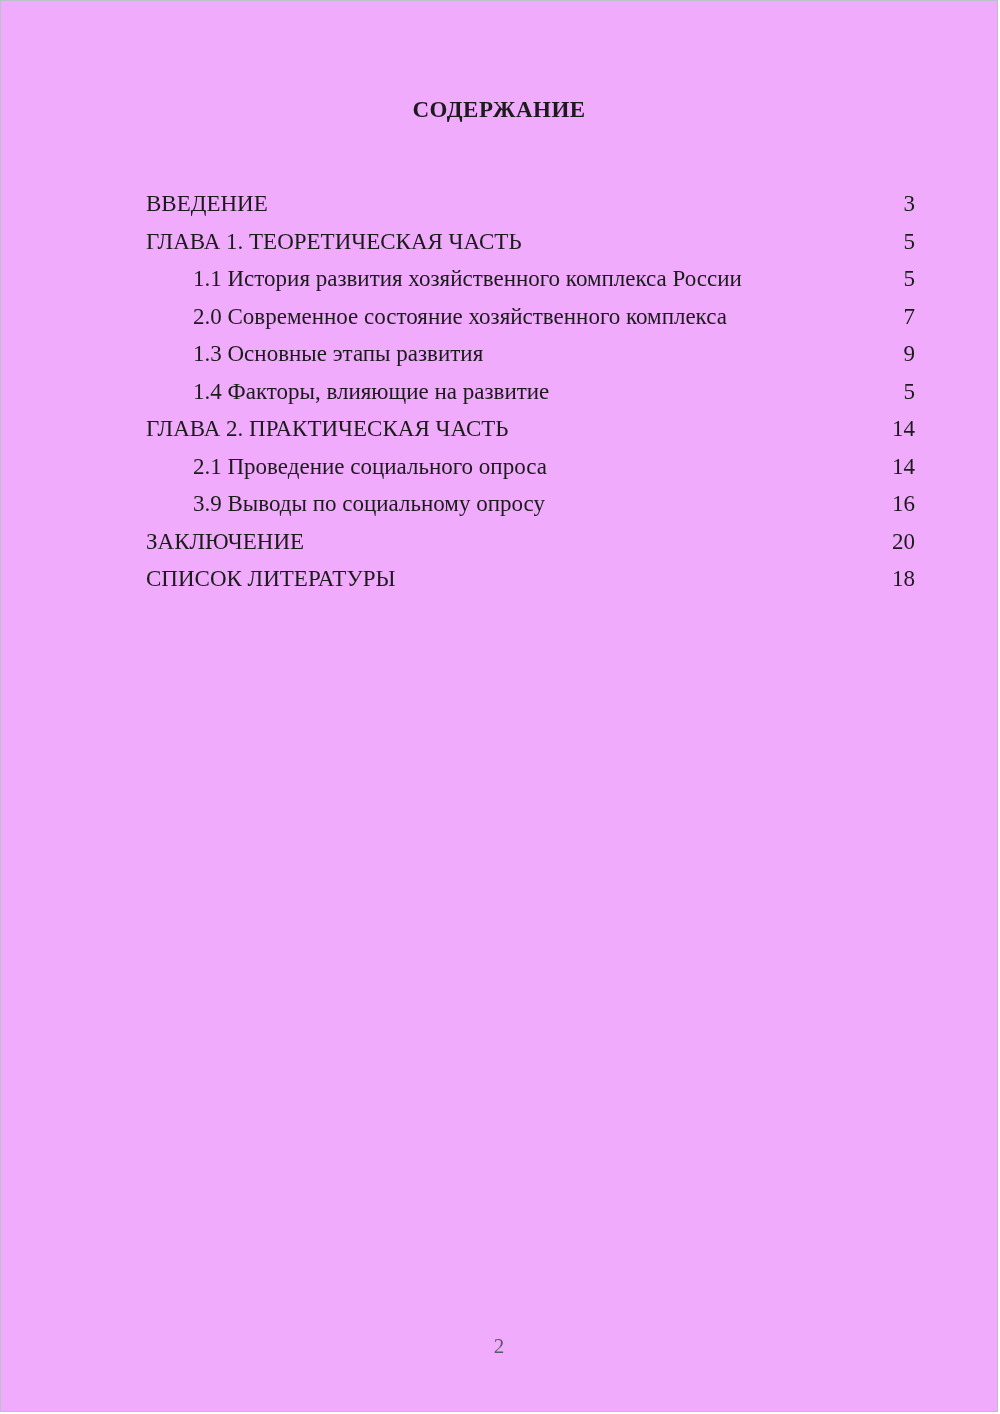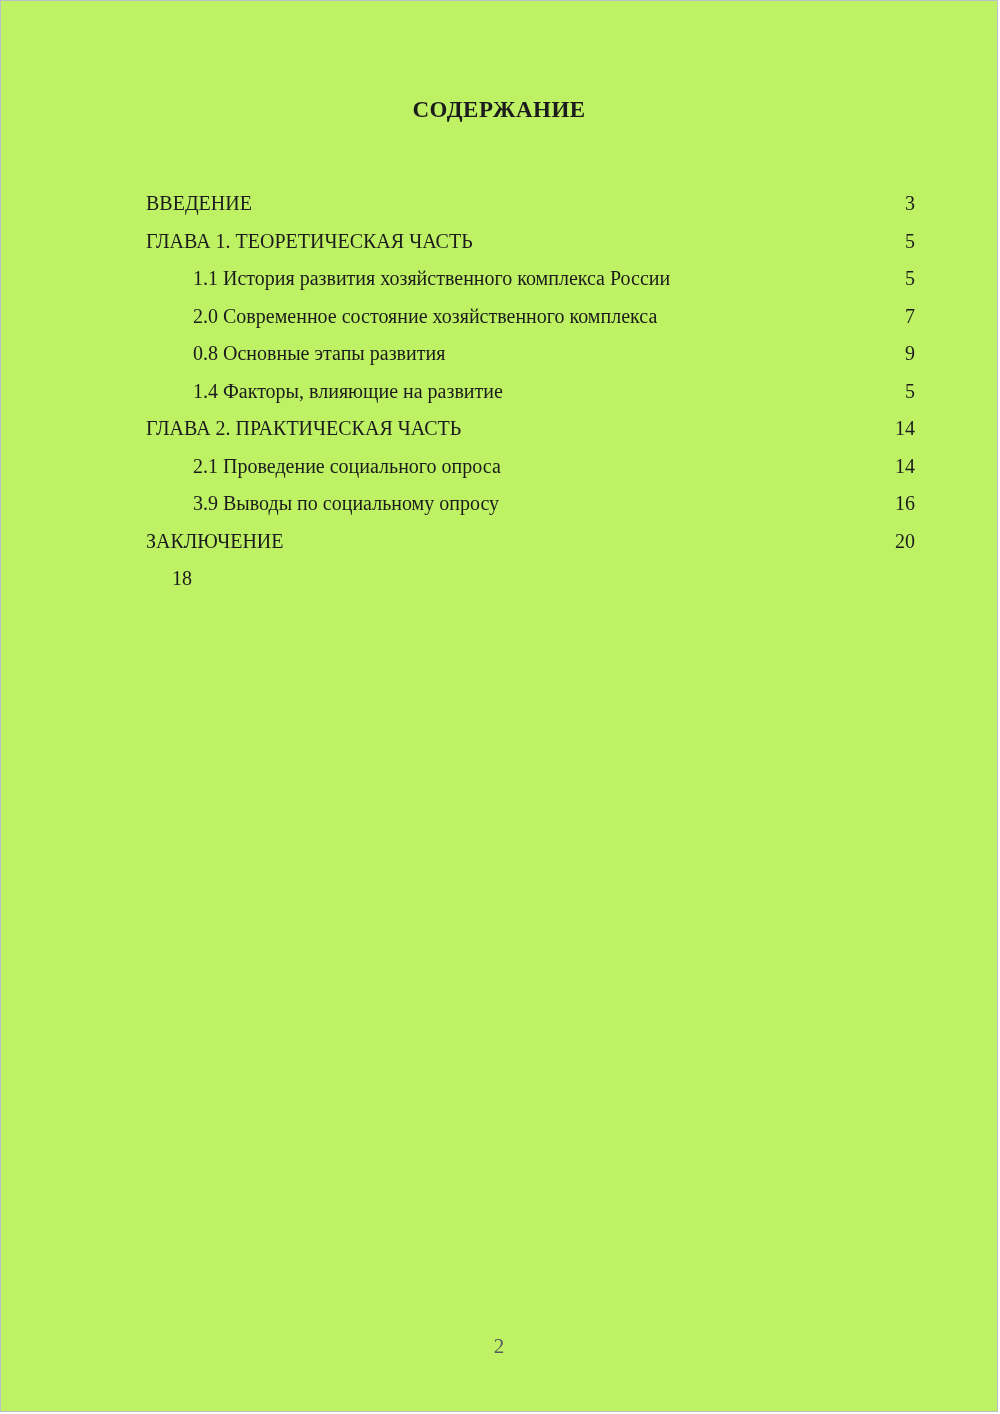--- a/index.html
+++ b/index.html
@@ -4,21 +4,21 @@
 <style>
   html, body {
     margin: 0;
     padding: 0;
     background: #ffffff;
   }
   .page {
     position: relative;
     width: 998px;
     height: 1412px;
-    background: #bef264;
+    background: #f0abfc;
     border: 1px solid #b9c0c7;
     box-sizing: border-box;
     font-family: "Liberation Serif", "DejaVu Serif", serif;
     color: #1b1b1b;
     overflow: hidden;
   }
   .doc-title {
     text-align: center;
     font-weight: bold;
     font-size: 23px;
@@ -28,21 +28,21 @@
   }
   .toc {
     margin-top: 62px;
     margin-left: 145px;
     margin-right: 82px; 
   }
   .toc-row {
     display: flex;
     justify-content: space-between;
     align-items: baseline;
-    font-size: 20px;
+    font-size: 23px;
     line-height: 37.5px;
     white-space: nowrap;
   }
   .toc-row .label {
     overflow: hidden;
   }
   .toc-row.sub .label {
     padding-left: 47px;
   }
   .toc-row .pageno {
@@ -83,21 +83,21 @@
       <span class="label">1.1 История развития хозяйственного комплекса России</span>
       <span class="pageno">5</span>
     </div>
 
     <div class="toc-row sub">
       <span class="label">2.0 Современное состояние хозяйственного комплекса</span>
       <span class="pageno">7</span>
     </div>
 
     <div class="toc-row sub">
-      <span class="label">0.8 Основные этапы развития</span>
+      <span class="label">1.3 Основные этапы развития</span>
       <span class="pageno">9</span>
     </div>
 
     <div class="toc-row sub">
       <span class="label">1.4 Факторы, влияющие на развитие</span>
       <span class="pageno">5</span>
     </div>
 
     <div class="toc-row">
       <span class="label">ГЛАВА 2. ПРАКТИЧЕСКАЯ ЧАСТЬ</span>
@@ -113,20 +113,21 @@
       <span class="label">3.9 Выводы по социальному опросу</span>
       <span class="pageno">16</span>
     </div>
 
     <div class="toc-row">
       <span class="label">ЗАКЛЮЧЕНИЕ</span>
       <span class="pageno">20</span>
     </div>
 
     <div class="toc-row">
+      <span class="label">СПИСОК ЛИТЕРАТУРЫ</span>
       <span class="pageno">18</span>
     </div>
 
   </div>
 
   <div class="page-footer">2</div>
 
 </div>
 
 </body></html>

